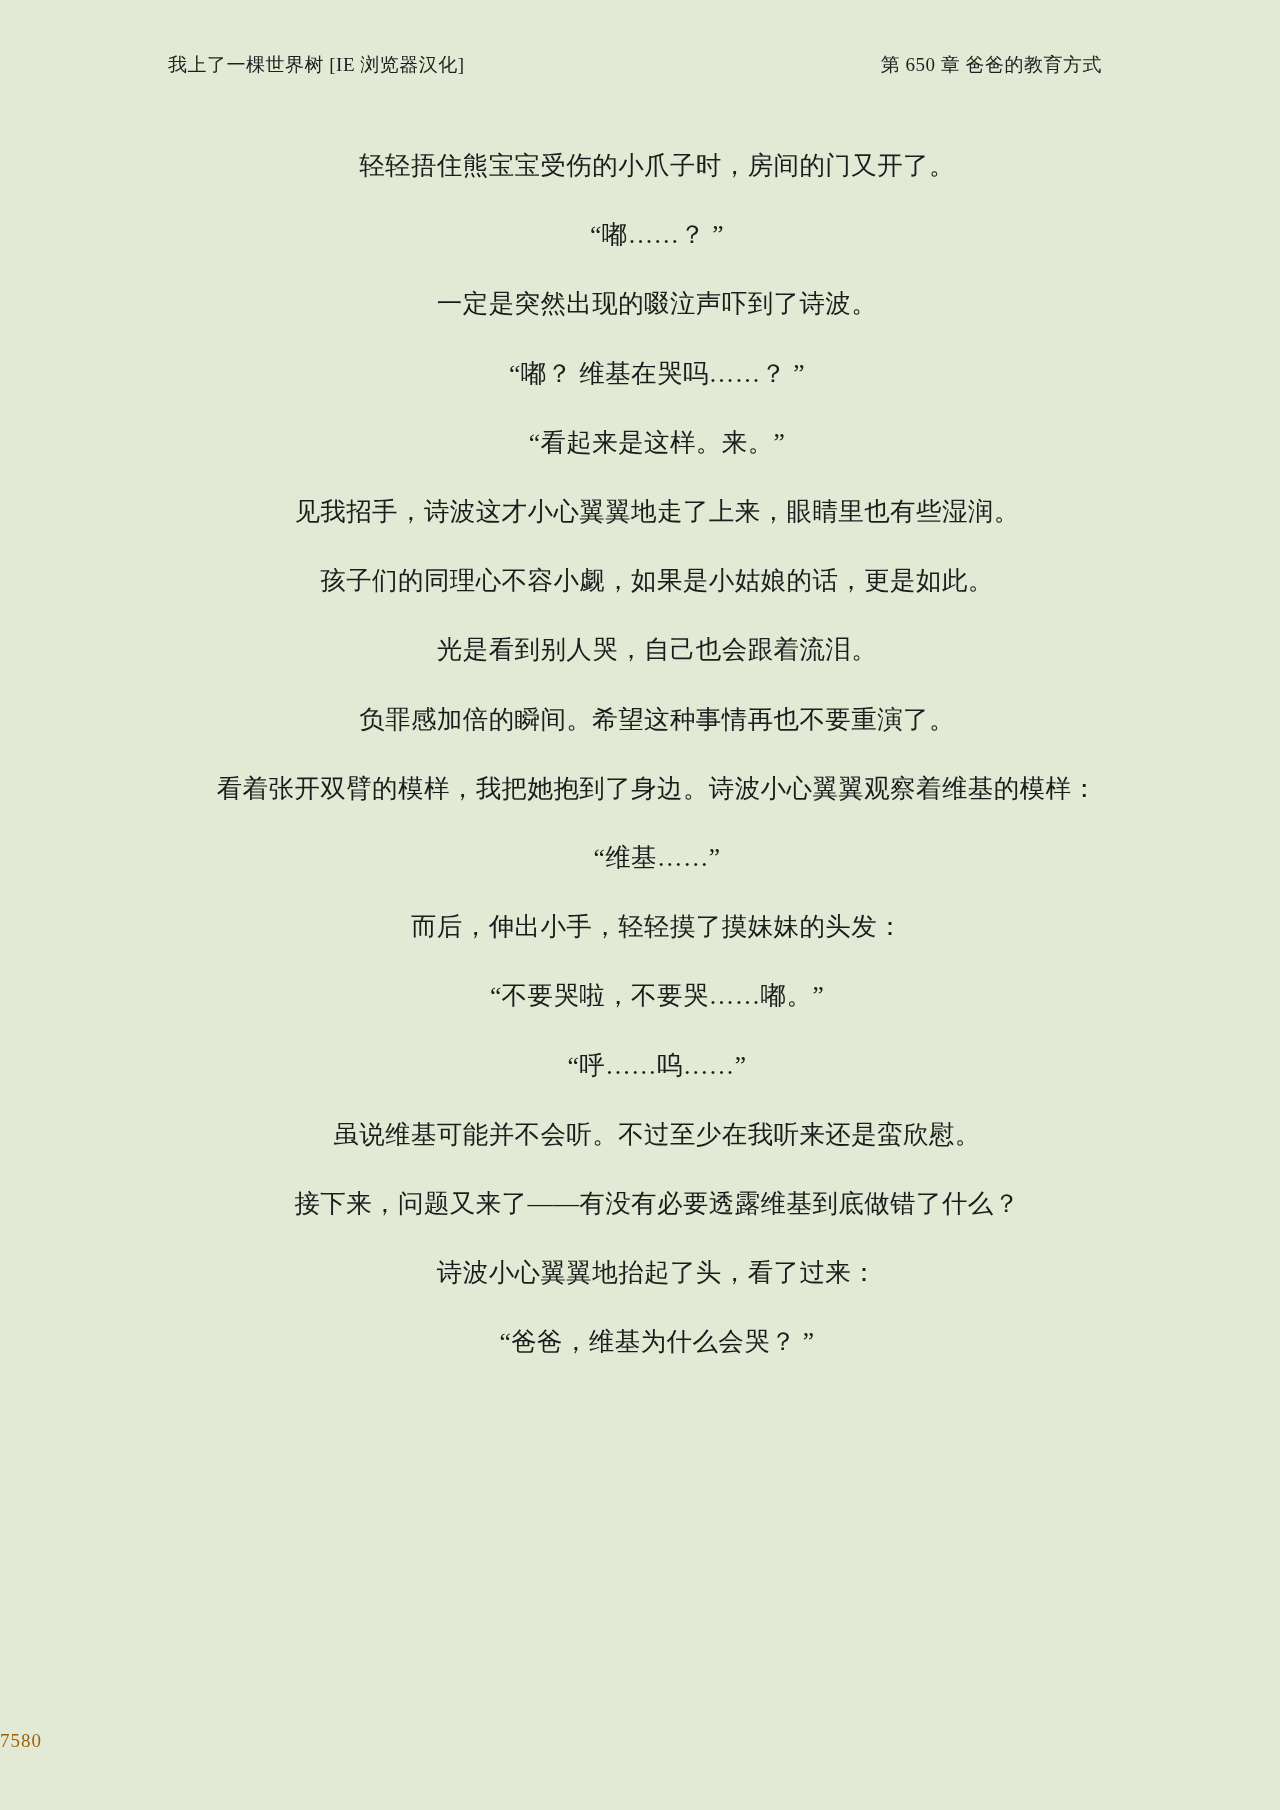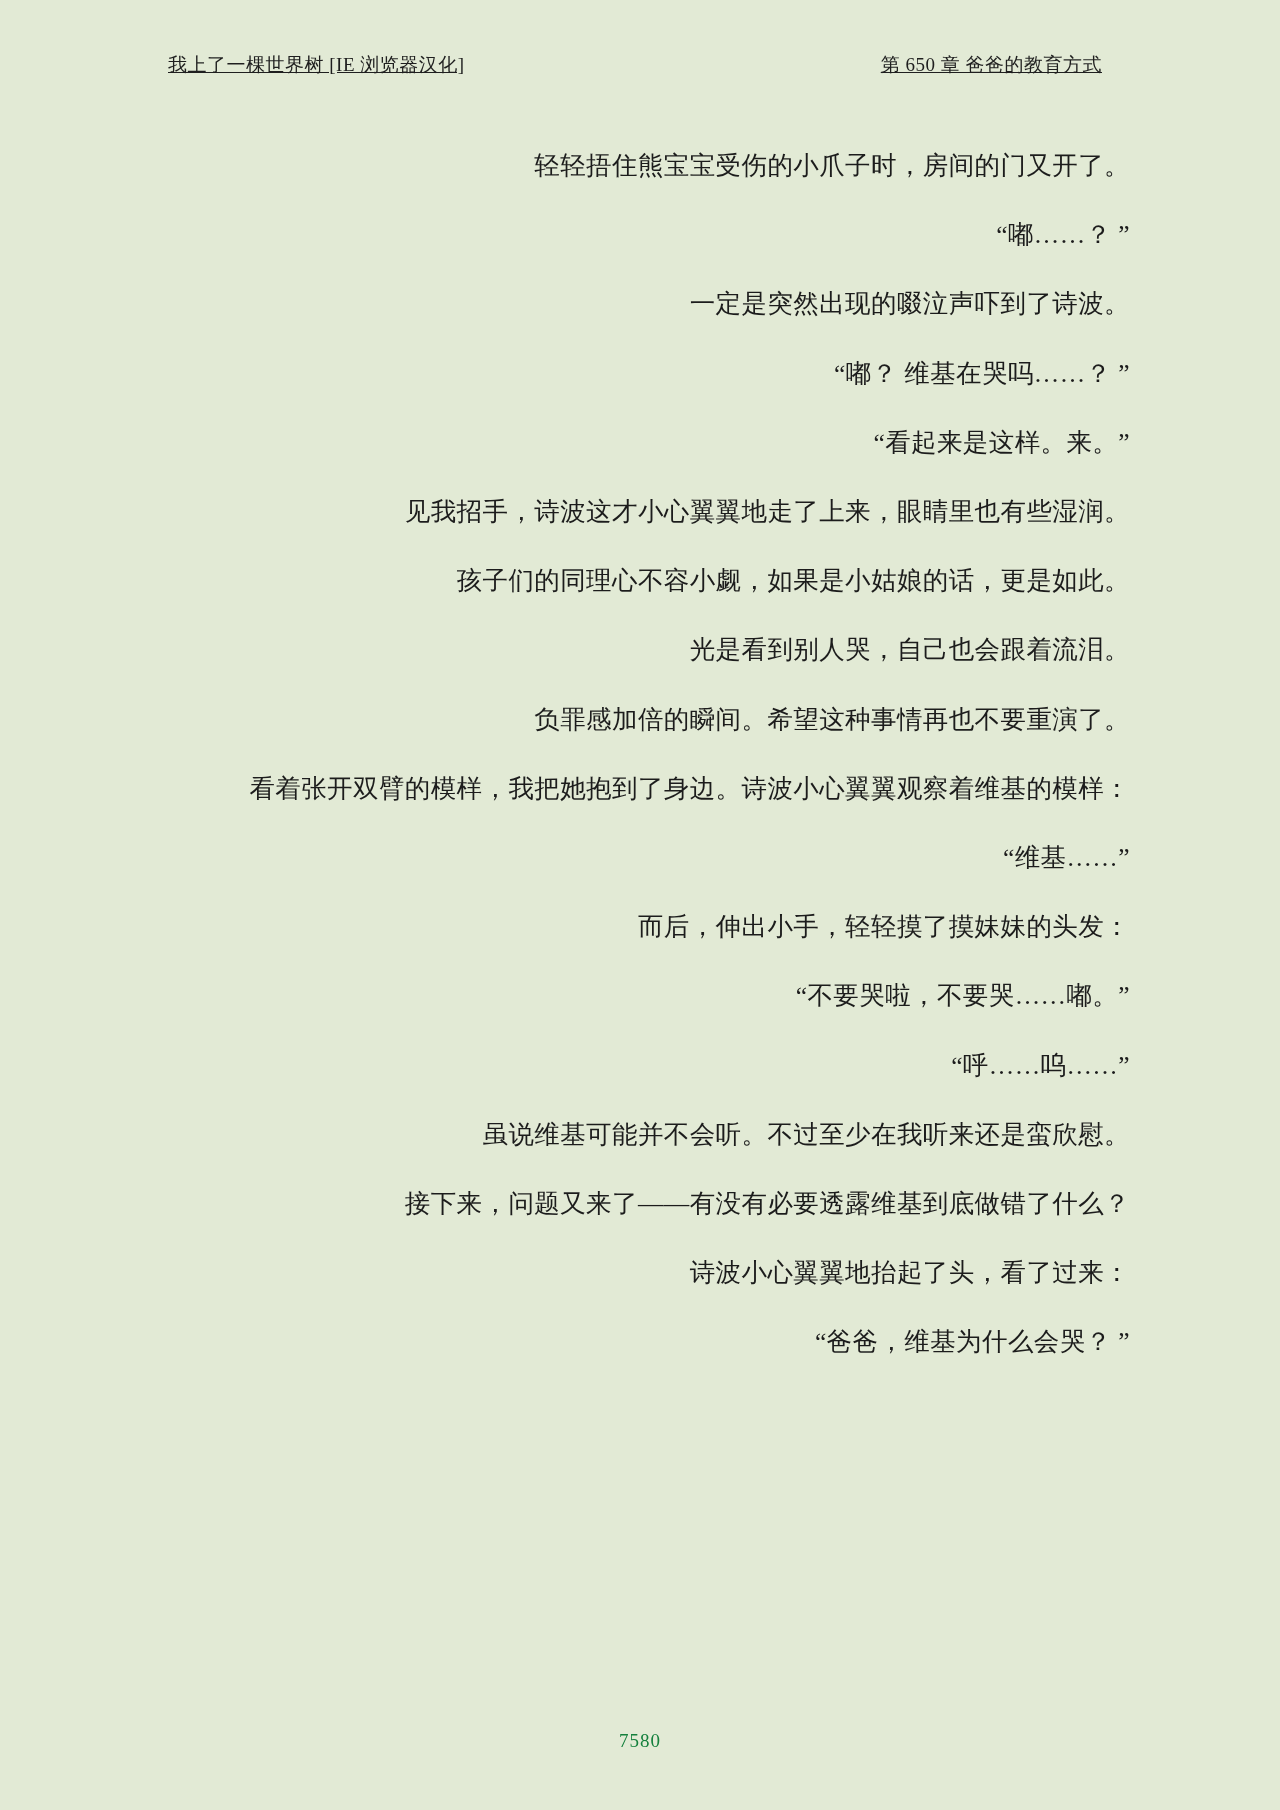--- a/index.html
+++ b/index.html
@@ -25,52 +25,51 @@
     position: absolute;
     top: 52px;
     left: 168px;
     right: 168px;
     display: flex;
     justify-content: space-between;
     align-items: baseline;
     font-size: 19px;
     letter-spacing: 0.5px;
     color: #1f1f1f;
-    text-decoration: underline;
   }
   .header-left {
     white-space: nowrap;
   }
   .header-right {
     white-space: nowrap;
     padding-right: 10px;
     text-align: center;
   }
   .content {
     position: absolute;
     top: 148px;
     left: 172px;
     right: 150px;
   }
   .para {
     font-size: 25.5px;
     line-height: 1.42;
     margin: 0 0 33px 12px;
     letter-spacing: 0.4px;
-    text-align: right;
+    text-align: center;
     white-space: pre-wrap;
   }
   .footer {
     position: absolute;
     bottom: 58px;
     left: 0;
     width: 100%;
-    text-align: center;
+    text-align: left;
     font-size: 19px;
-    color: #15803d;
+    color: #a16207;
     letter-spacing: 1px;
   }
 </style>
 </head>
 <body>
 
 <div class="page">
 
   <div class="header">
     <div class="header-left">我上了一棵世界树 [IE 浏览器汉化]</div>

